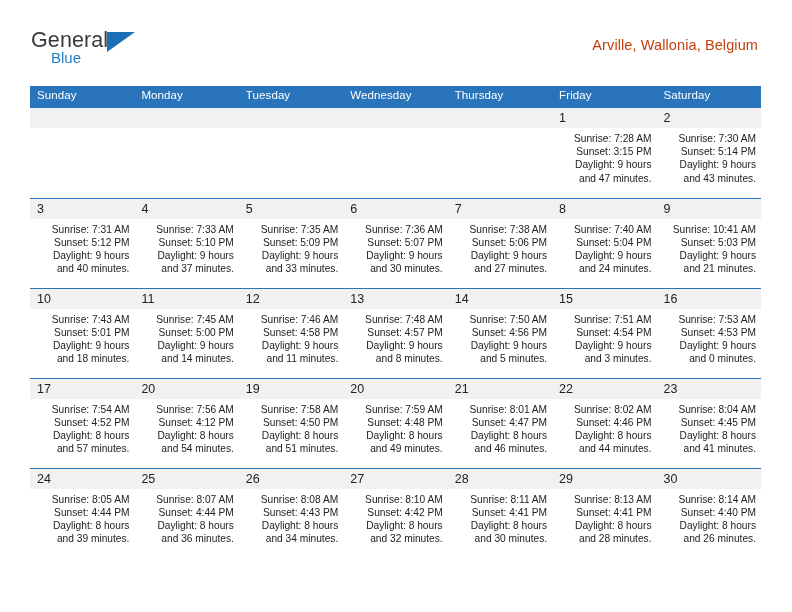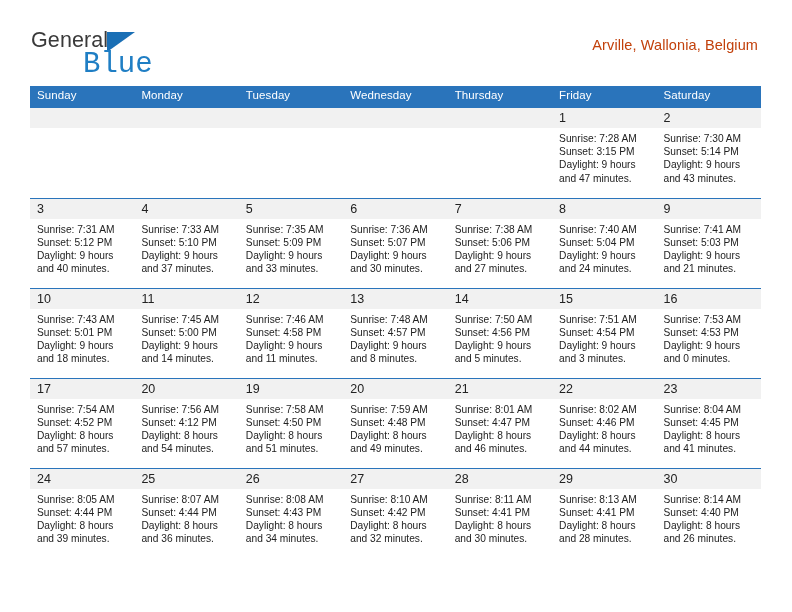--- a/index.html
+++ b/index.html
@@ -40,28 +40,27 @@
     font-size: 21.5px;
     color: #3a3a3a;
     letter-spacing: 0.1px;
     line-height: 1;
     position: absolute;
     top: 2px;
     left: 0;
     font-family: "Liberation Sans", sans-serif;
   }
   .logo-blue {
-    font-size: 29px;
+    font-size: 15px;
     color: #1f7ec4;
     line-height: 1;
     position: absolute;
     top: 22px;
     left: 20px;
-    font-family: Liberation Mono, monospace;
-    margin-left: 32px;
+    font-family: Liberation Sans, sans-serif;
   }
   .logo-tri {
     position: absolute;
     top: 4px;
     left: 76px;
     width: 0;
     height: 0;
     border-left: 28px solid #1a6fb5;
     border-bottom: 20px solid transparent;
   }
@@ -125,20 +124,21 @@
     line-height: 14px;
   }
   .cell.empty .daynum {
     color: transparent;
   }
   .info {
     padding: 4px 5px 0 7px;
     font-size: 10.2px;
     line-height: 13.2px;
     color: #222222;
+    text-align: right;
   }
   .info div { white-space: nowrap; }
 </style>
 </head>
 <body>
 
 <div class="page">
 
   <div class="top">
     <div class="logo">
@@ -277,21 +277,21 @@
                 <div>Sunset: 5:04 PM</div>
                 <div>Daylight: 9 hours</div>
                 <div>and 24 minutes.</div>
               </div>
             </div>
           </td>
           <td>
             <div class="cell">
               <div class="daynum">9</div>
               <div class="info">
-                <div>Sunrise: 7:41 AM</div>
+                <div>Sunrise: 10:41 AM</div>
                 <div>Sunset: 5:03 PM</div>
                 <div>Daylight: 9 hours</div>
                 <div>and 21 minutes.</div>
               </div>
             </div>
           </td>
         </tr>
         <tr class="week">
           <td>
             <div class="cell">

